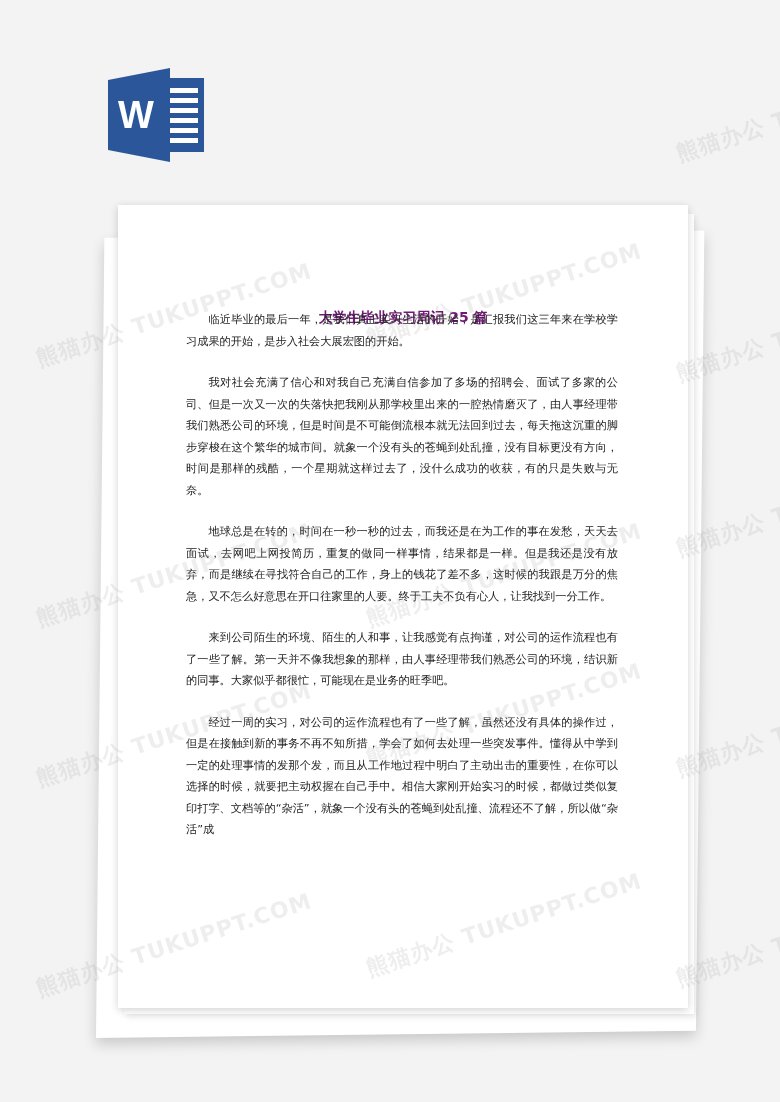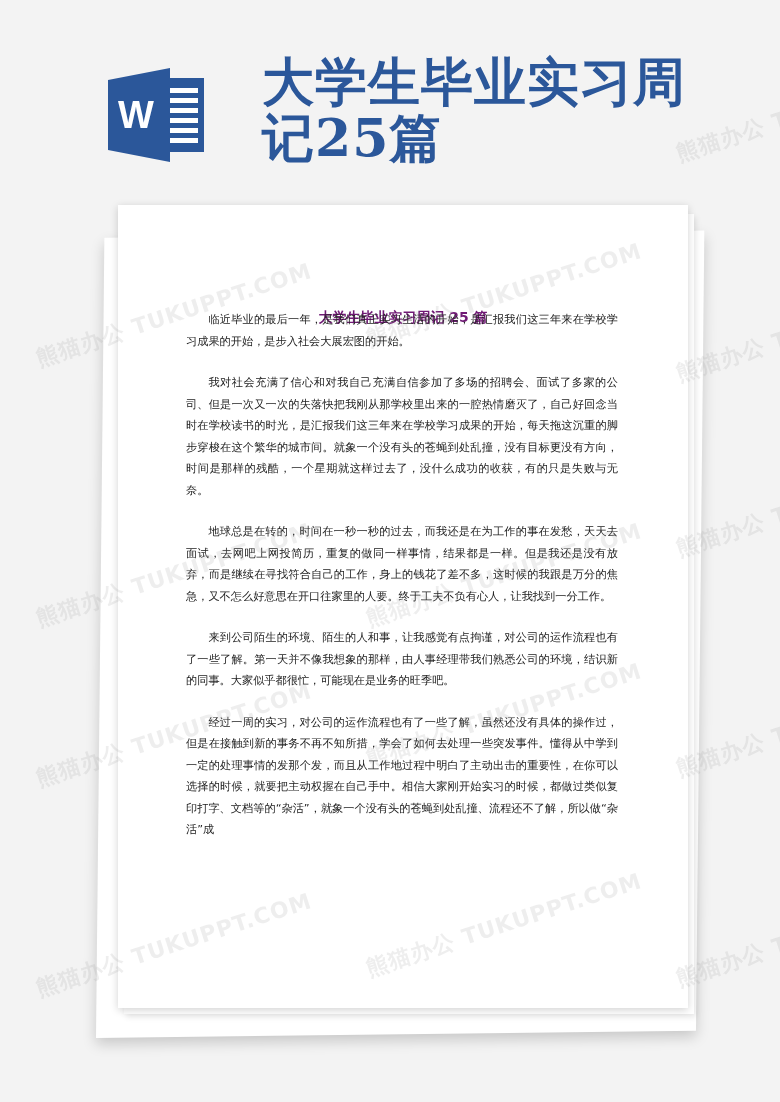--- a/index.html
+++ b/index.html
@@ -53,31 +53,30 @@
     <rect x="42" y="10" width="54" height="74" fill="#2b579a"></rect>
     <rect x="50" y="20" width="40" height="5" fill="#ffffff"></rect>
     <rect x="50" y="30" width="40" height="5" fill="#ffffff"></rect>
     <rect x="50" y="40" width="40" height="5" fill="#ffffff"></rect>
     <rect x="50" y="50" width="40" height="5" fill="#ffffff"></rect>
     <rect x="50" y="60" width="40" height="5" fill="#ffffff"></rect>
     <rect x="50" y="70" width="40" height="5" fill="#ffffff"></rect>
     <polygon points="0,12 62,0 62,94 0,82" fill="#2b579a"></polygon>
     <text x="28" y="60" text-anchor="middle" font-family="Liberation Sans, sans-serif" font-weight="bold" font-size="38" fill="#ffffff">W</text>
   </svg>
-  <div class="big-title">大学生毕业实习周记25篇</div>
 </div>
 
 <div class="page-back"></div>
 <div class="page-mid"></div>
 
 <div class="page">
   <div class="doc-title">大学生毕业实习周记 25 篇</div>
   <div class="doc-body">
     <p class="para">临近毕业的最后一年，是我们真正实习生活的开始，是汇报我们这三年来在学校学习成果的开始，是步入社会大展宏图的开始。</p>
-    <p class="para">我对社会充满了信心和对我自己充满自信参加了多场的招聘会、面试了多家的公司、但是一次又一次的失落快把我刚从那学校里出来的一腔热情磨灭了，自己好回念当时在学校读书的时光，是汇报我们这三年来在学校学习成果的开始，每天拖这沉重的脚步穿梭在这个繁华的城市间。就象一个没有头的苍蝇到处乱撞，没有目标更没有方向，时间是那样的残酷，一个星期就这样过去了，没什么成功的收获，有的只是失败与无奈。</p>
+    <p class="para">我对社会充满了信心和对我自己充满自信参加了多场的招聘会、面试了多家的公司、但是一次又一次的失落快把我刚从那学校里出来的一腔热情磨灭了，由人事经理带我们熟悉公司的环境，但是时间是不可能倒流根本就无法回到过去，每天拖这沉重的脚步穿梭在这个繁华的城市间。就象一个没有头的苍蝇到处乱撞，没有目标更没有方向，时间是那样的残酷，一个星期就这样过去了，没什么成功的收获，有的只是失败与无奈。</p>
     <p class="para">地球总是在转的，时间在一秒一秒的过去，而我还是在为工作的事在发愁，天天去面试，去网吧上网投简历，重复的做同一样事情，结果都是一样。但是我还是没有放弃，而是继续在寻找符合自己的工作，身上的钱花了差不多，这时候的我跟是万分的焦急，又不怎么好意思在开口往家里的人要。终于工夫不负有心人，让我找到一分工作。</p>
     <p class="para">来到公司陌生的环境、陌生的人和事，让我感觉有点拘谨，对公司的运作流程也有了一些了解。第一天并不像我想象的那样，由人事经理带我们熟悉公司的环境，结识新的同事。大家似乎都很忙，可能现在是业务的旺季吧。</p>
     <p class="para">经过一周的实习，对公司的运作流程也有了一些了解，虽然还没有具体的操作过，但是在接触到新的事务不再不知所措，学会了如何去处理一些突发事件。懂得从中学到一定的处理事情的发那个发，而且从工作地过程中明白了主动出击的重要性，在你可以选择的时候，就要把主动权握在自己手中。相信大家刚开始实习的时候，都做过类似复印打字、文档等的“杂活”，就象一个没有头的苍蝇到处乱撞、流程还不了解，所以做“杂活”成</p>
   </div>
 </div>
 
 <div class="wm" style="left:30px; top:300px;">熊猫办公 TUKUPPT.COM</div>
 <div class="wm" style="left:360px; top:280px;">熊猫办公 TUKUPPT.COM</div>
 <div class="wm" style="left:670px; top:95px;">熊猫办公 TUKUPPT.COM</div>
 <div class="wm" style="left:30px; top:560px;">熊猫办公 TUKUPPT.COM</div>

